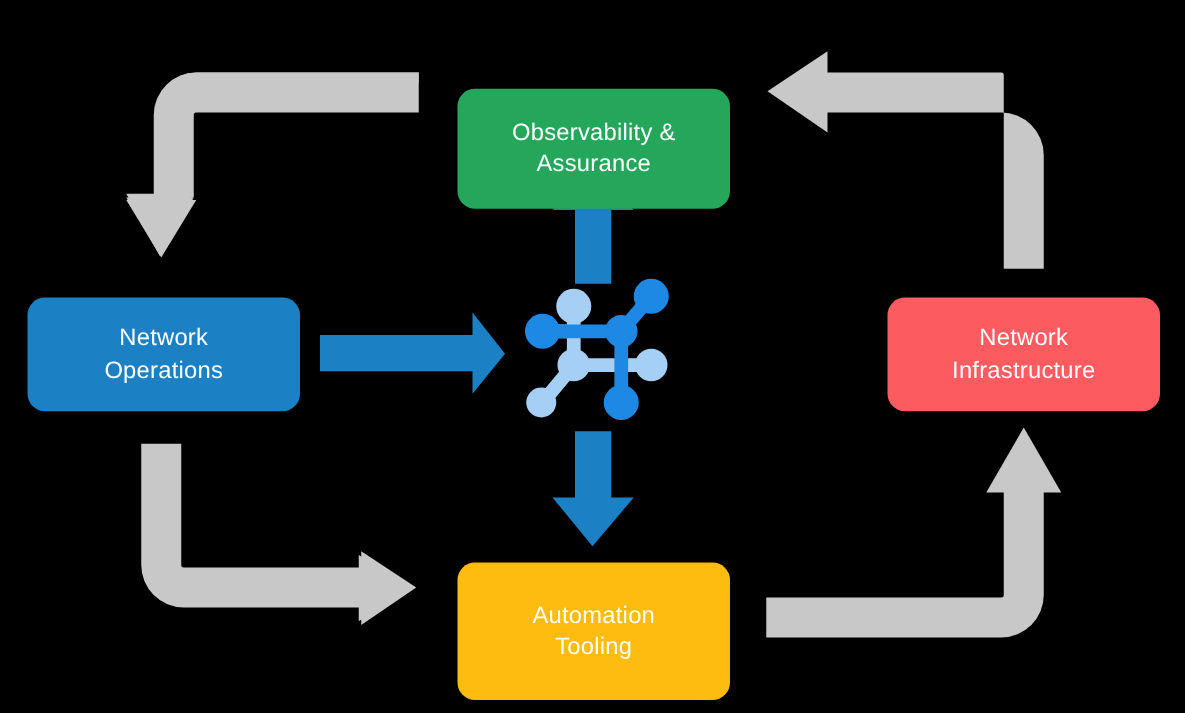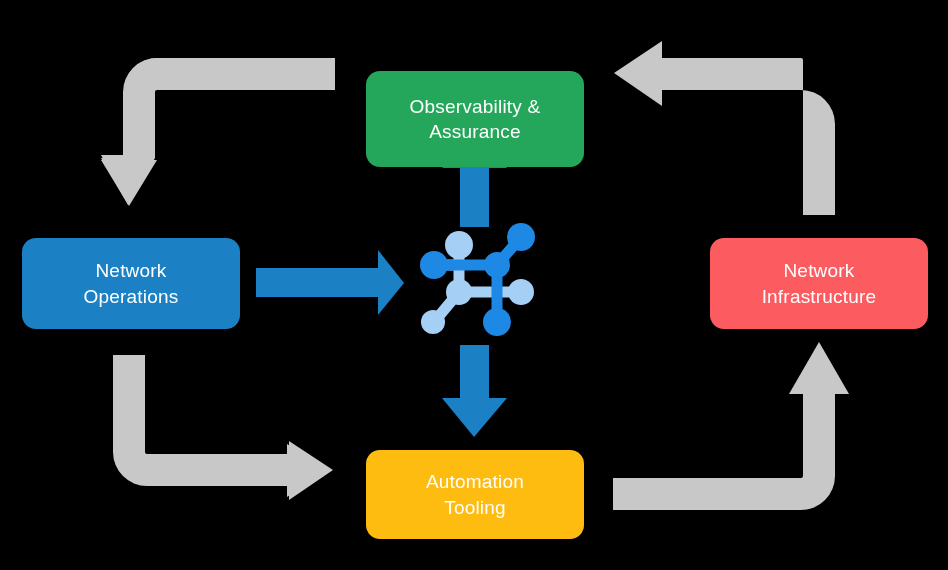--- a/index.html
+++ b/index.html
@@ -8,21 +8,21 @@
   #stage{position:relative;width:948px;height:570px;background:#000;}
   .node-box{
     position:absolute;display:flex;align-items:center;justify-content:center;
     text-align:center;border-radius:14px;color:#fff;
     font-family:"Liberation Sans",sans-serif;font-size:19px;line-height:1.32;
     font-weight:400;letter-spacing:.2px;padding:4px 10px;box-sizing:border-box;
   }
   #box-observability{left:366px;top:23px;width:218px;height:96px;margin-top:48px;}
   #box-operations{left:22px;top:238px;width:218px;height:91px;}
   #box-infrastructure{left:710px;top:238px;width:218px;height:91px;}
-  #box-automation{left:366px;top:450px;width:218px;height:89px;}
+  #box-automation{left:366px;top:450px;width:218px;height:110px;}
   .node-label{white-space:pre-line;display:block;}
   .svg-layer{position:absolute;left:0;top:0;width:948px;height:570px;}
 </style>
 </head>
 <body>
 
 <div id="stage" style="background: rgb(0, 0, 0);">
 
   <svg class="svg-layer" viewBox="0 0 948 570" xmlns="http://www.w3.org/2000/svg">
 

